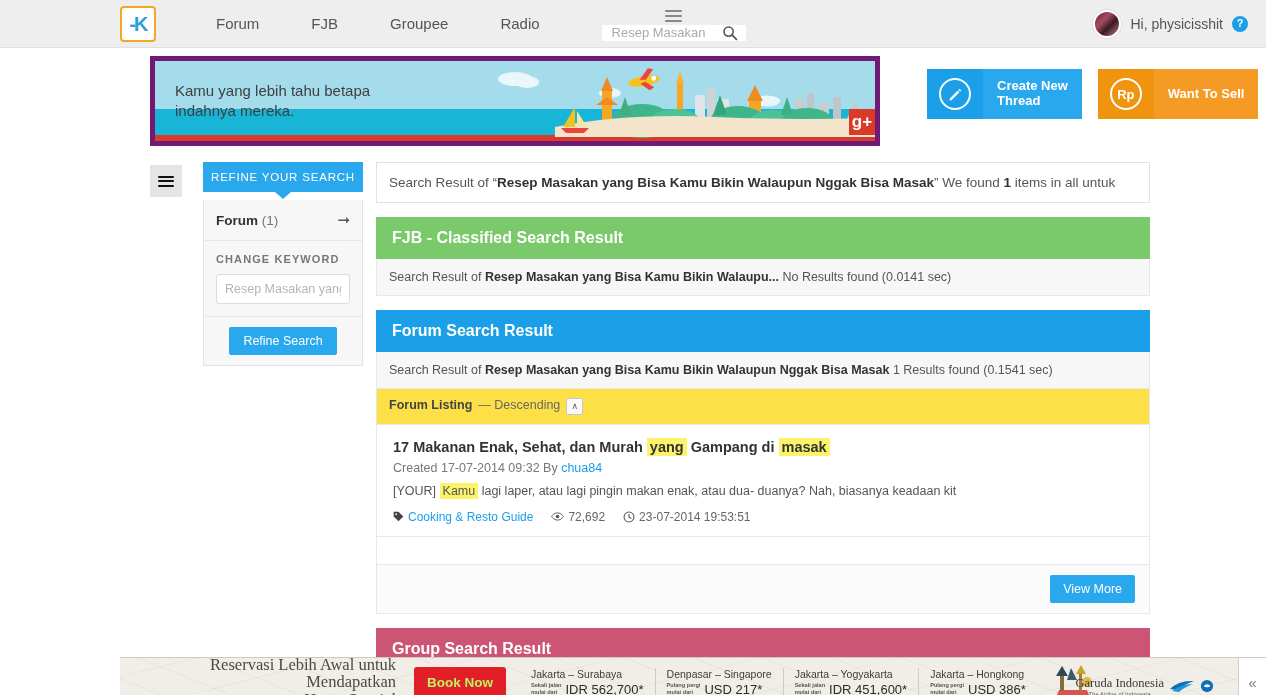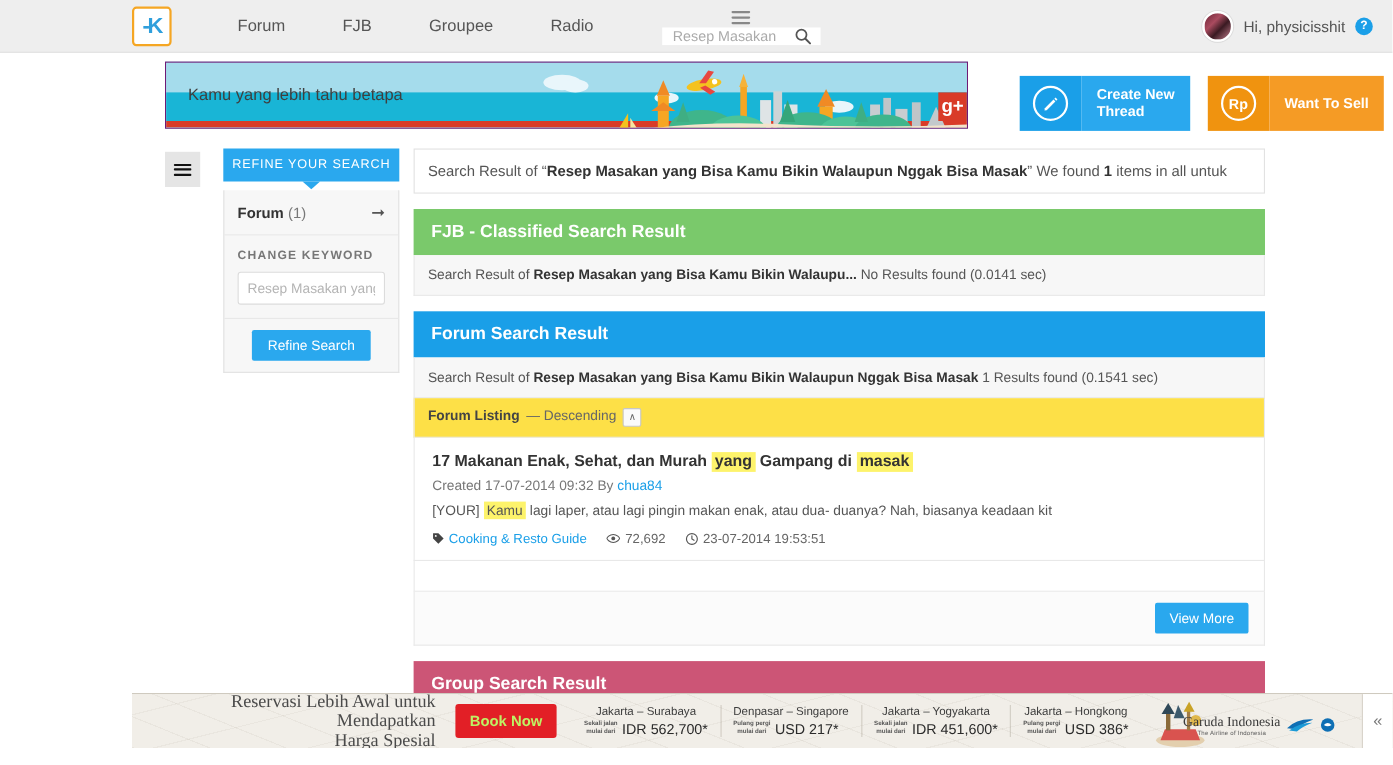--- a/index.html
+++ b/index.html
@@ -57,21 +57,21 @@
     font-size: 11px; font-weight: bold; display: flex; align-items: center;
     justify-content: center; line-height: 1;
   }
 
   
   .page { position: relative; }
 
   
   .banner-row { display: flex; padding: 8px 0 0 150px; align-items: flex-start; }
   .banner {
-    width: 730px; height: 61px; border: 1px solid #701a75; position: relative;
+    width: 730px; height: 90px; border: 5px solid #701a75; position: relative;
     overflow: hidden; background: #a9dced; flex-shrink: 0;
   }
   .banner-sky { position: absolute; inset: 0; background: #a5dcec; }
   .banner-sea {
     position: absolute; left: 0; right: 0; bottom: 6px; height: 26px; background: #19b5d6;
   }
   .banner-text {
     position: absolute; left: 20px; top: 20px; font-size: 15px; color: #3f3f3f;
     line-height: 1.35; font-weight: 500; z-index: 4;
   }
@@ -218,21 +218,21 @@
     line-height: 1.05;
   }
   .ad-h1 { font-size: 16.5px; font-family: "Liberation Serif", serif; }
   .ad-h2 { font-size: 16.5px; font-family: "Liberation Serif", serif; }
   .book-now {
     position: relative; margin-left: 18px; background: #e21f26; color: #bef264;
     font-size: 13.5px; font-weight: bold; padding: 8px 13px; border-radius: 3px;
     border: none; cursor: pointer; font-family: "Liberation Sans", sans-serif;
   }
   .routes { position: relative; display: flex; margin-left: 14px; }
-  .route { padding: 0 11px; border-left: 1px solid rgba(150,140,125,.35); text-align: center; }
+  .route { padding: 0 11px; border-left: 1px solid rgba(150,140,125,.35); }
   .route:first-child { border-left: none; }
   .route-name { font-size: 10.5px; color: #3d3d3d; margin-bottom: 2px; white-space: nowrap;}
   .route-price-row { display: flex; align-items: center; gap: 4px; }
   .route-type { font-size: 5.6px; color: #555; line-height: 1.25; white-space: pre-line; font-weight: bold;}
   .route-price { font-size: 13px; color: #2b2b2b; white-space: nowrap; }
   .ad-souvenir {
     position: relative; margin-left: 4px; width: 64px; height: 44px;
   }
   .ad-brand {
     position: absolute; right: 52px; bottom: 10px; text-align: center; display: flex;
@@ -340,20 +340,21 @@
         <g transform="translate(420,46)">
           <polygon points="0,0 0,20 -12,20" fill="#f4c21e"></polygon>
           <polygon points="2,4 2,20 12,20" fill="#f6e6a0"></polygon>
           <path d="M-14 21 L14 21 L9 26 L-9 26 Z" fill="#e8473f"></path>
         </g>
       </svg>
 
       <div class="banner-sea"></div>
       <div class="banner-text">
         <div>Kamu yang lebih tahu betapa</div>
+        <div>indahnya mereka.</div>
       </div>
       <div class="gplus">g+</div>
       <div class="banner-redbar"></div>
     </div>
 
     <div class="action-btns">
       <div class="abtn blue">
         <div class="abtn-icon">
           <span class="circ-ico">
             <svg width="15" height="15" viewBox="0 0 16 16">

